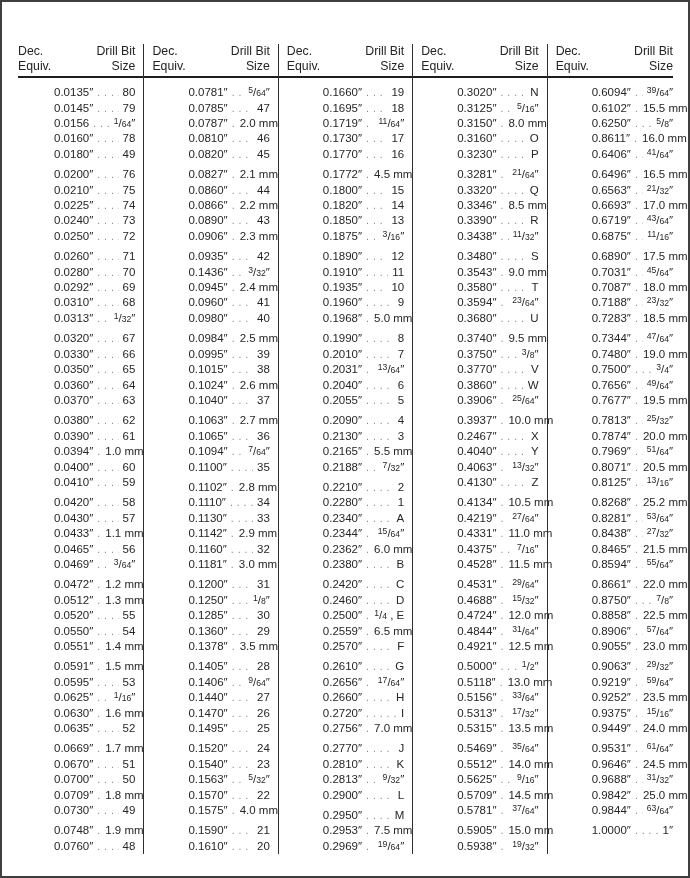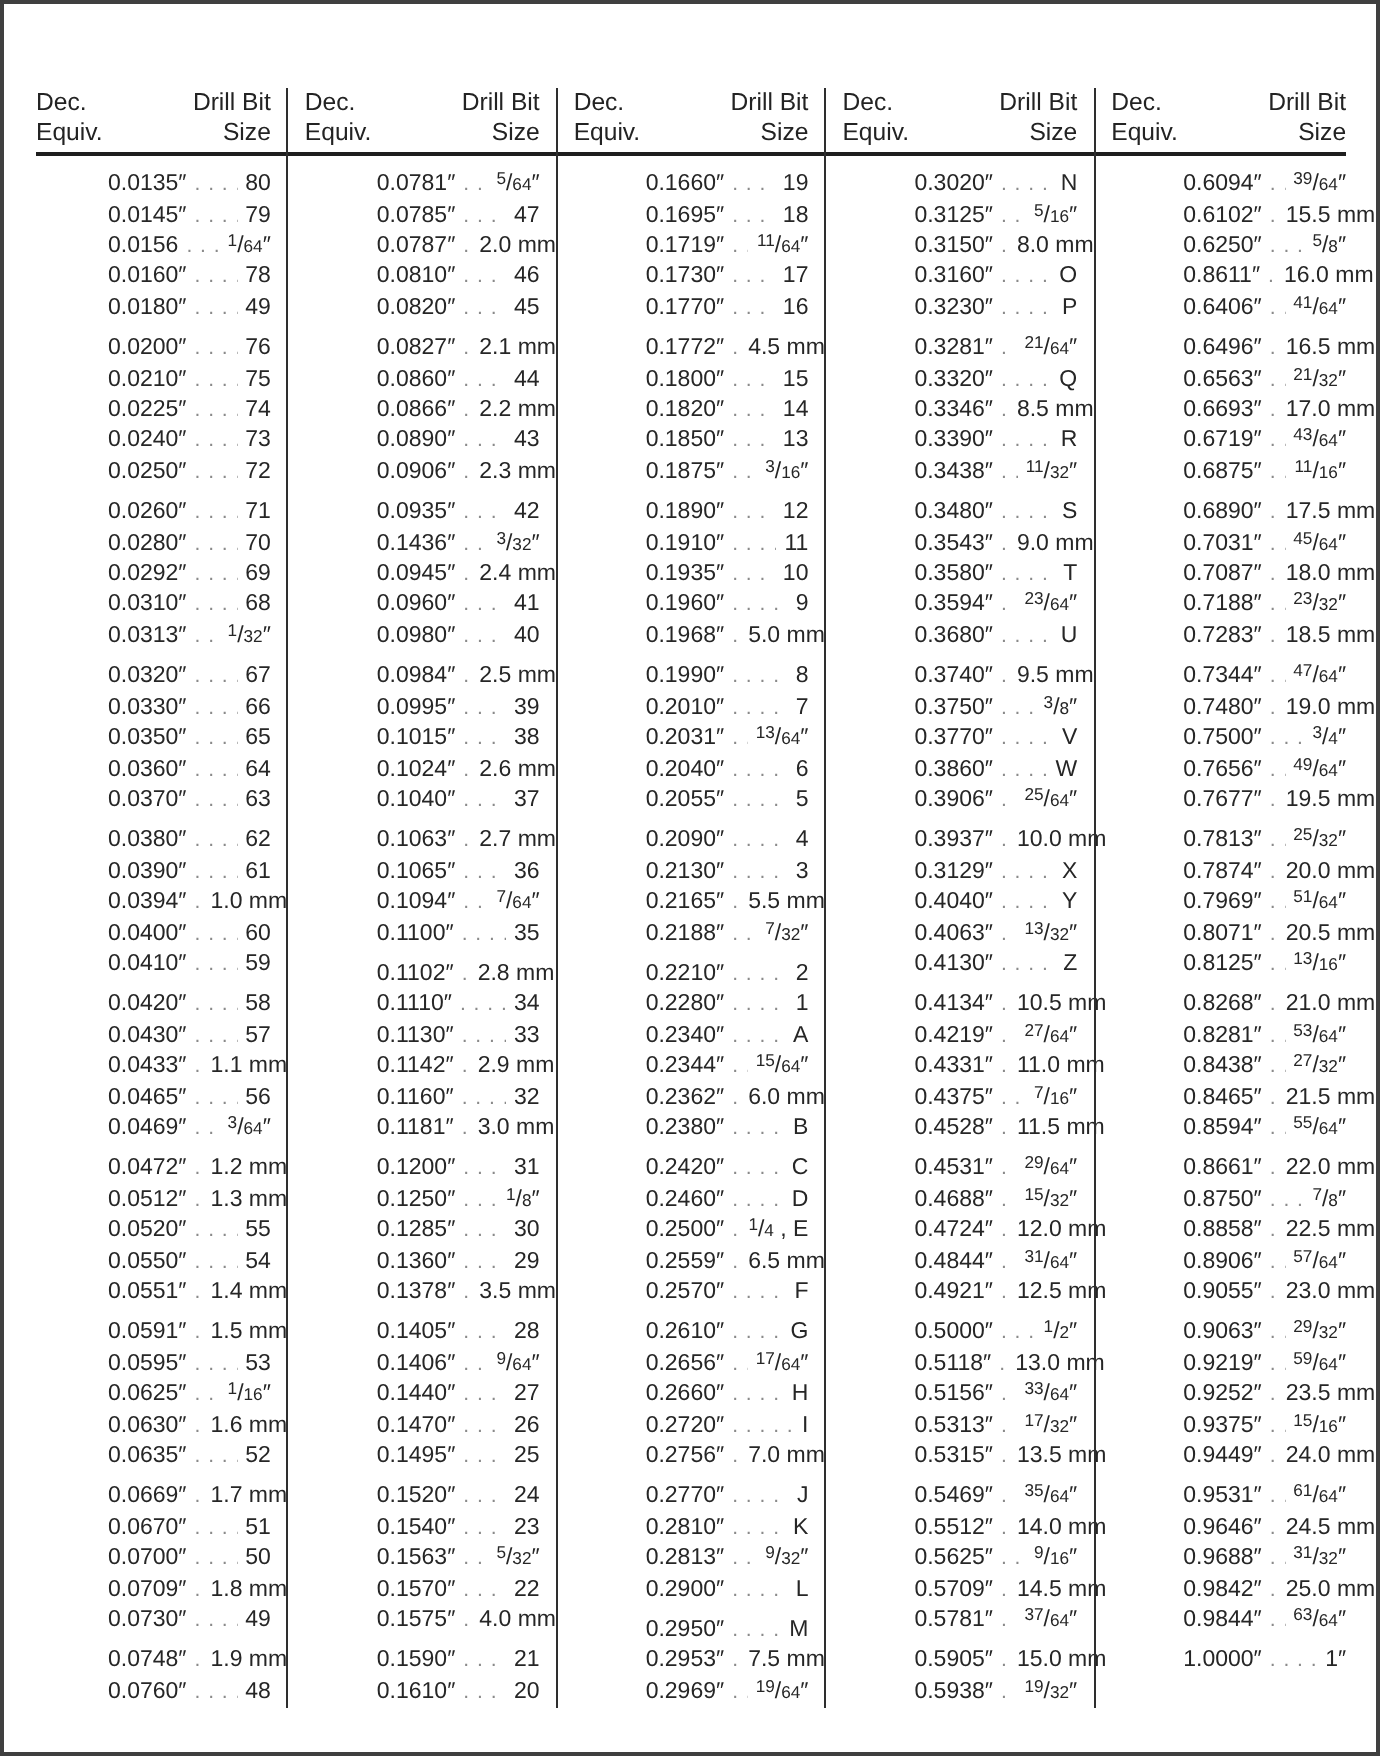--- a/index.html
+++ b/index.html
@@ -1009,21 +1009,21 @@
             <span class="size"><span class="fr"><sup>25</sup>/<span class="dn">64</span></span>″</span>
           </div>
         </div>
         <div class="group">
           <div class="row">
             <span class="dec">0.3937″</span>
             <span class="leader"></span>
             <span class="size">10.0 mm</span>
           </div>
           <div class="row">
-            <span class="dec">0.3129″</span>
+            <span class="dec">0.2467″</span>
             <span class="leader"></span>
             <span class="size">X</span>
           </div>
           <div class="row">
             <span class="dec">0.4040″</span>
             <span class="leader"></span>
             <span class="size">Y</span>
           </div>
           <div class="row">
             <span class="dec">0.4063″</span>
@@ -1300,21 +1300,21 @@
           <div class="row">
             <span class="dec">0.8125″</span>
             <span class="leader"></span>
             <span class="size"><span class="fr"><sup>13</sup>/<span class="dn">16</span></span>″</span>
           </div>
         </div>
         <div class="group">
           <div class="row">
             <span class="dec">0.8268″</span>
             <span class="leader"></span>
-            <span class="size">21.0 mm</span>
+            <span class="size">25.2 mm</span>
           </div>
           <div class="row">
             <span class="dec">0.8281″</span>
             <span class="leader"></span>
             <span class="size"><span class="fr"><sup>53</sup>/<span class="dn">64</span></span>″</span>
           </div>
           <div class="row">
             <span class="dec">0.8438″</span>
             <span class="leader"></span>
             <span class="size"><span class="fr"><sup>27</sup>/<span class="dn">32</span></span>″</span>

